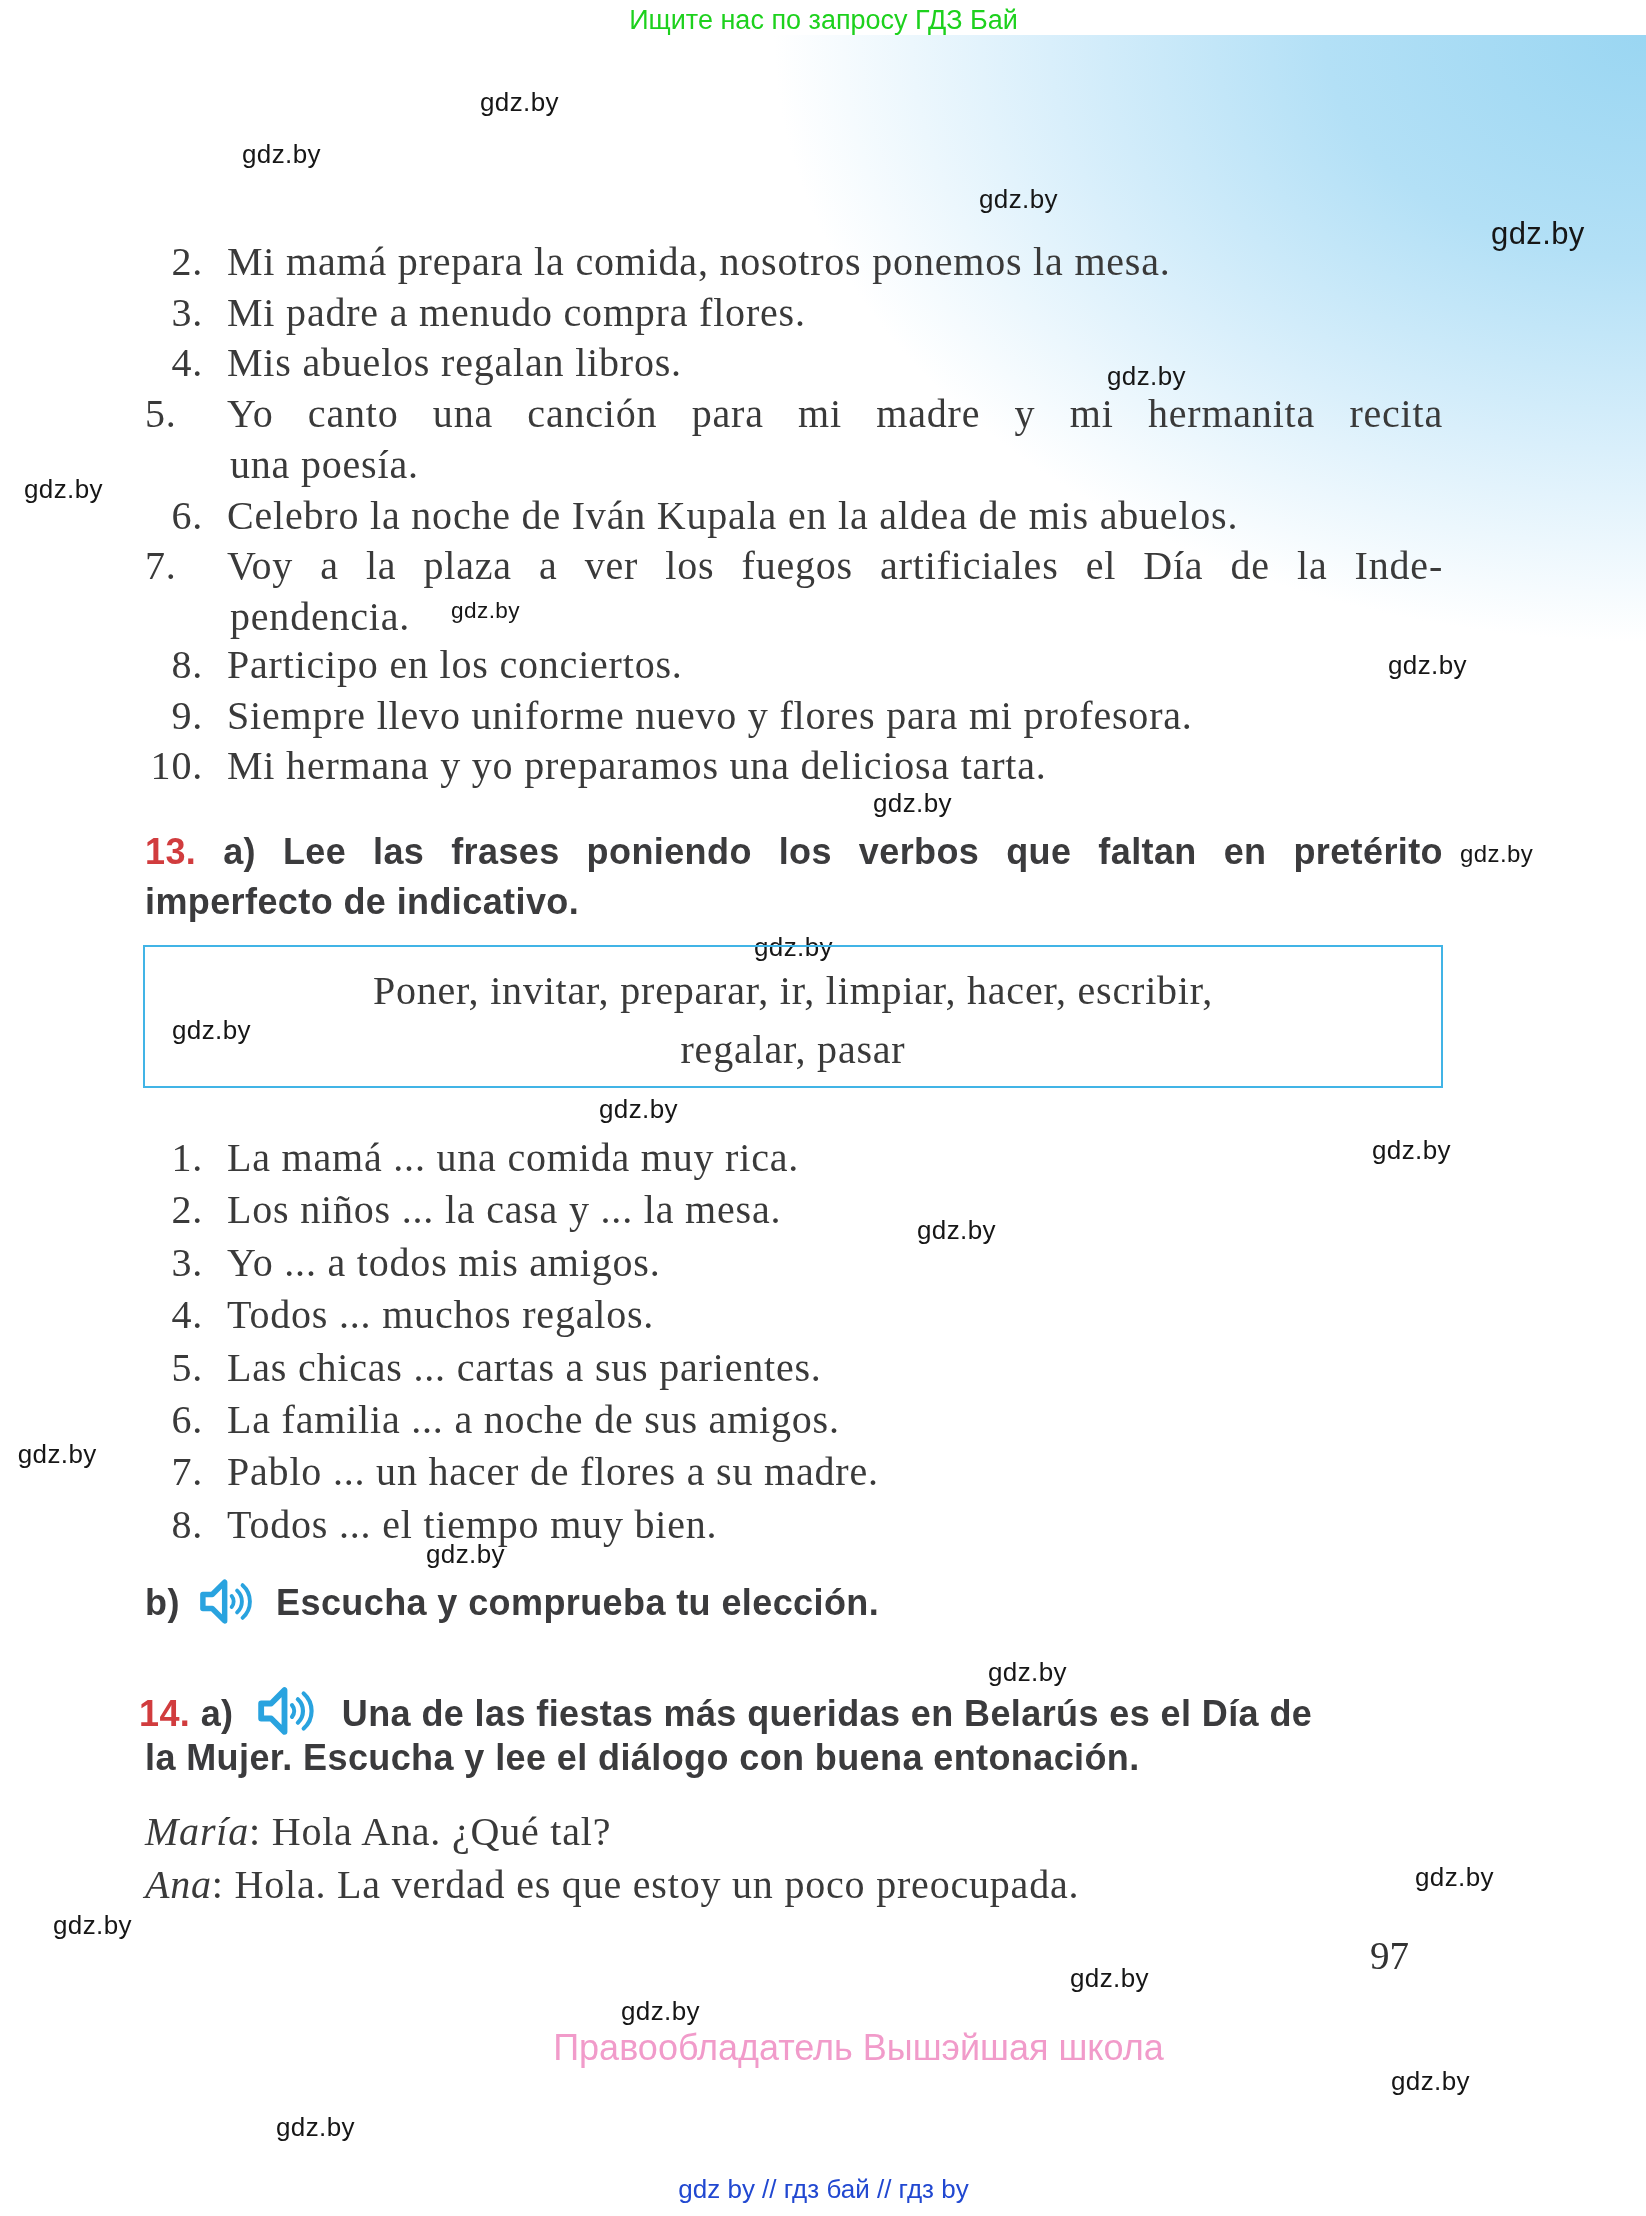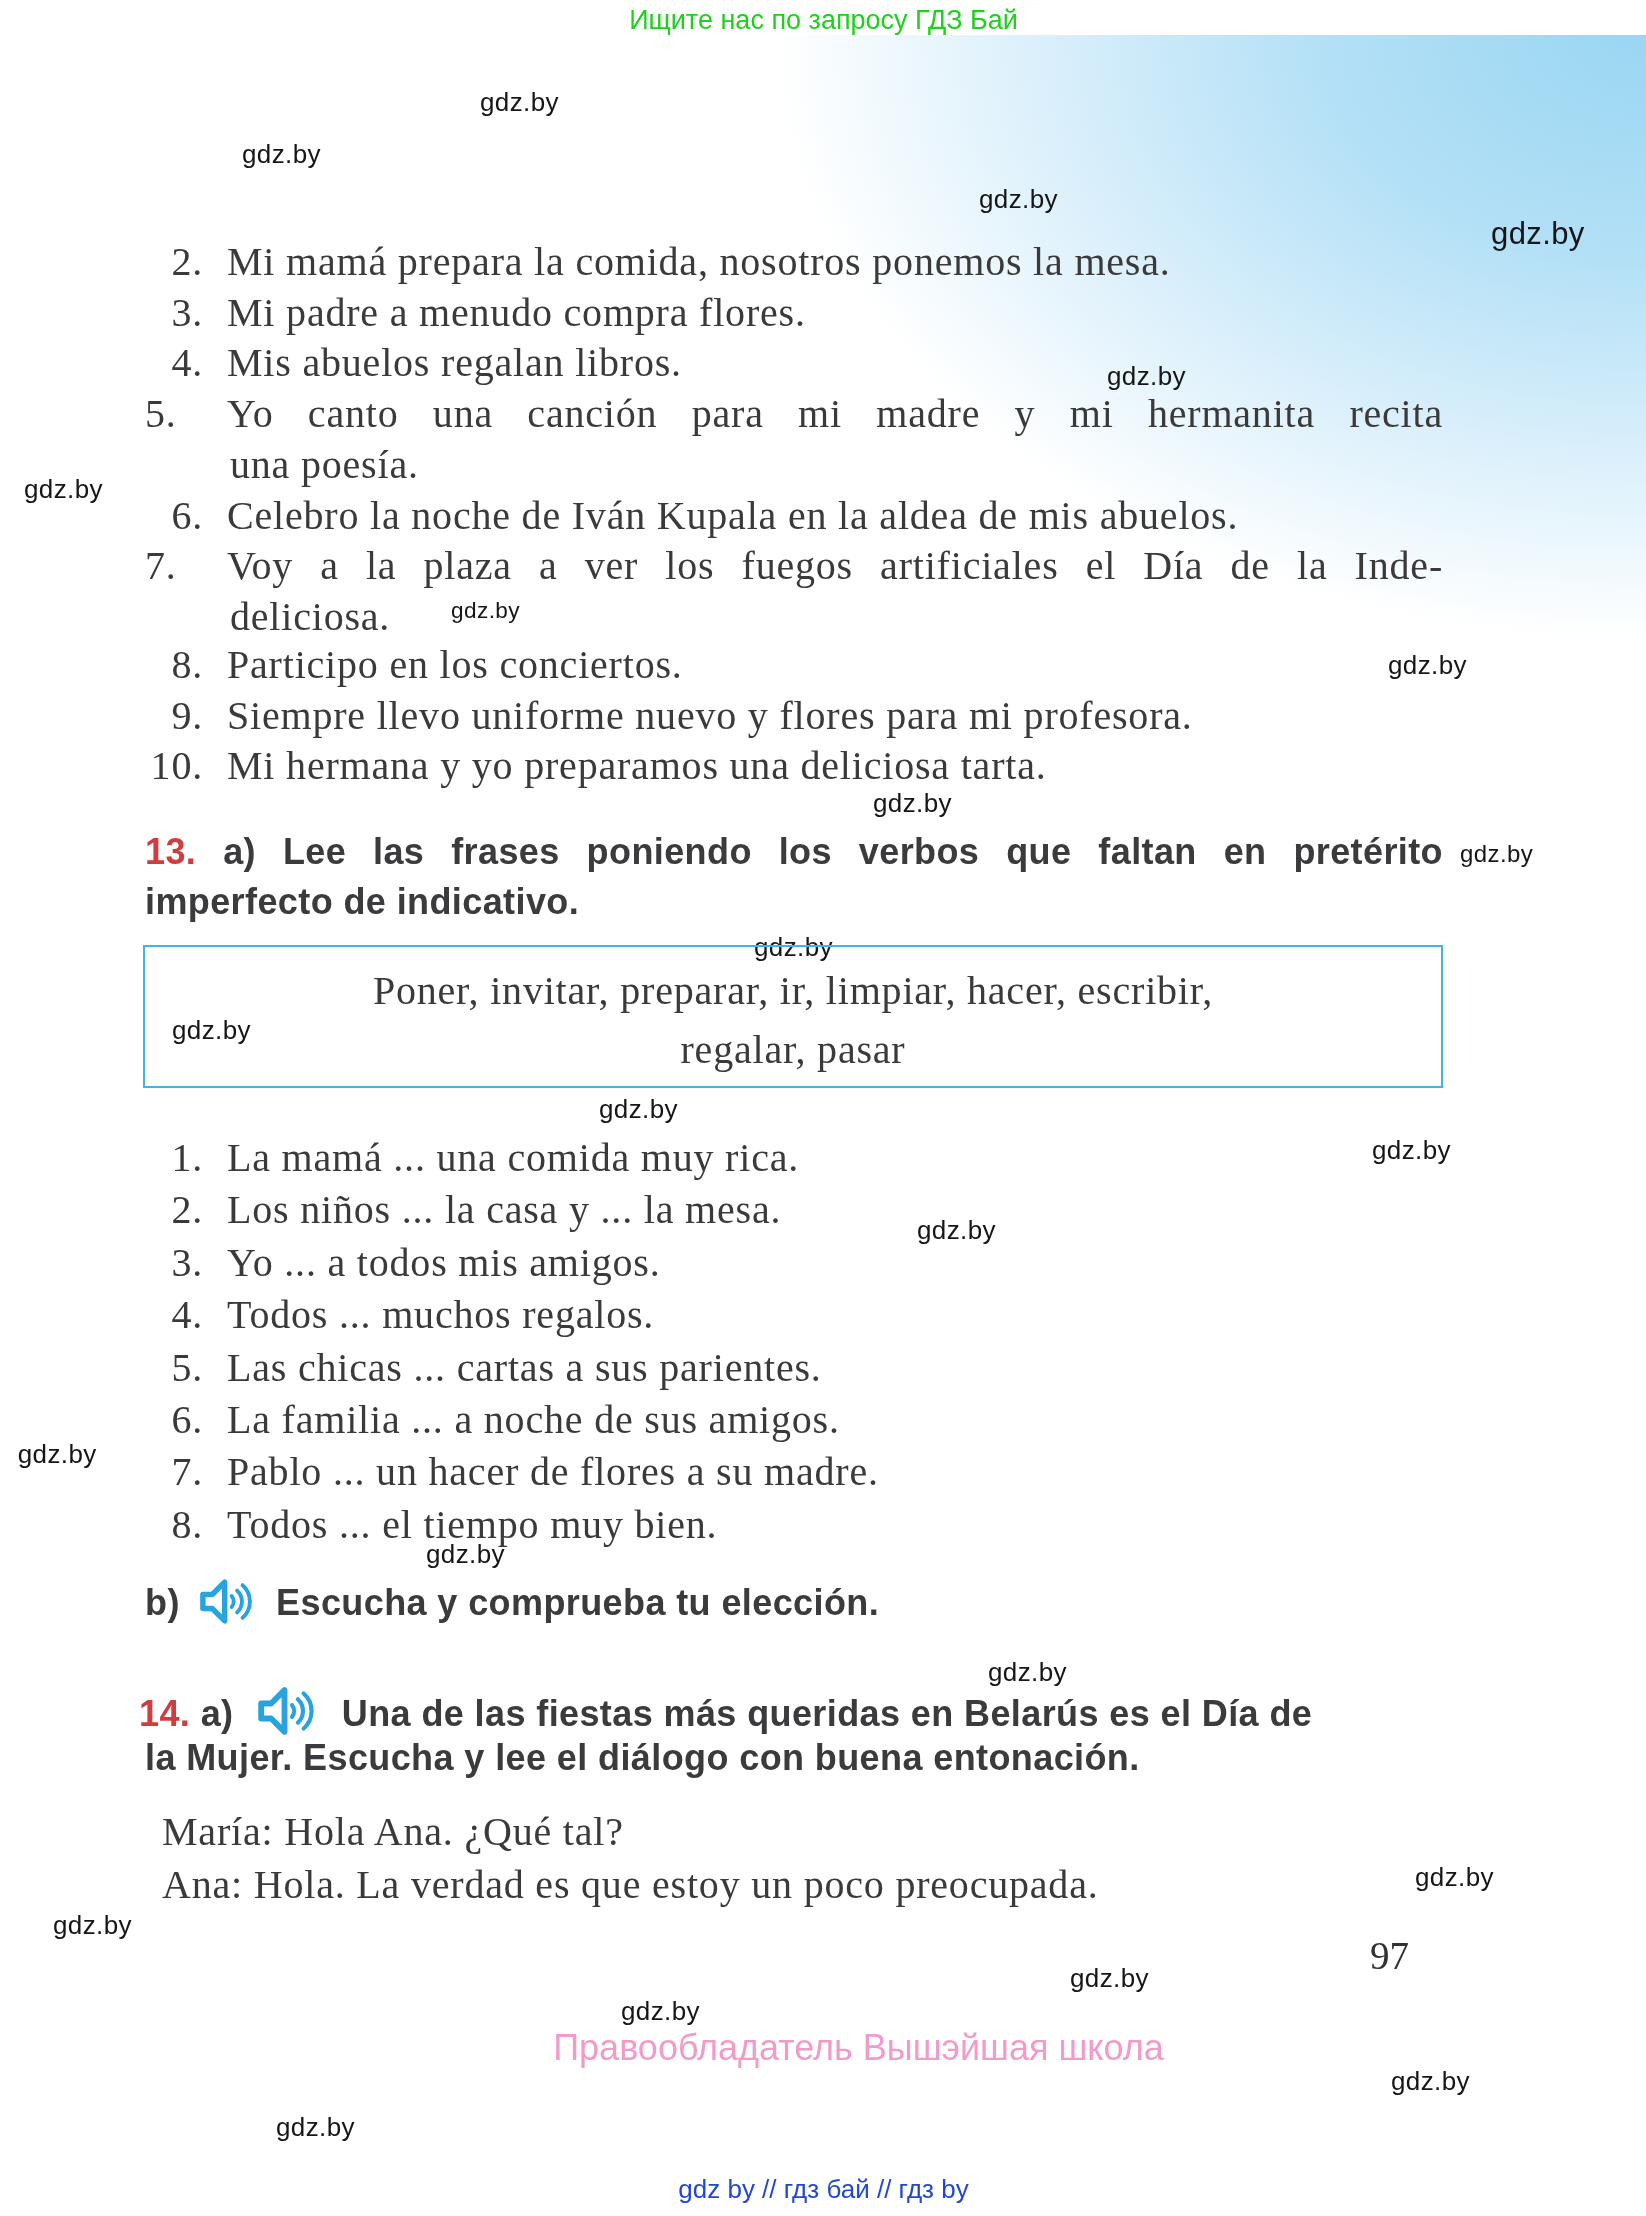--- a/index.html
+++ b/index.html
@@ -38,21 +38,21 @@
     position:absolute;left:143px;top:945px;width:1296px;height:139px;
     border:2.4px solid #41b4e6;background:transparent;
   }
   .vbox .bl{
     position:absolute;left:0;width:100%;text-align:center;
     font-size:40px;color:#3a3a3a;letter-spacing:0.8px;white-space:nowrap;
   }
   .audio-line{position:absolute;left:145px;white-space:nowrap;}
   .audio-line .svgico{vertical-align:-9.7px;margin:0 21px 0 19.3px;}
   .dlg{position:absolute;left:145px;font-size:40px;color:#3a3a3a;letter-spacing:0.8px;white-space:nowrap;}
-  .dlg .spk{margin-left:17px;}
+  .dlg .spk{font-style:italic;}
   .pagenum{position:absolute;left:1370px;top:1933px;font-size:39px;color:#333;}
   .copyright{
     position:absolute;top:2027px;left:0;width:100%;text-align:center;
     font-family:"Liberation Sans",sans-serif;font-size:36px;color:#f19bca;margin-left:35px;
   }
   .links{
     position:absolute;top:2174px;left:0;width:100%;text-align:center;
     font-family:"Liberation Sans",sans-serif;font-size:26px;color:#2148d1;
   }
 </style>
@@ -88,21 +88,21 @@
 <div class="wm" style="left:1391px;top:2066px;">gdz.by</div>
 <div class="wm" style="left:276px;top:2112px;">gdz.by</div>
 
 <div class="line" style="top:238px;"><span class="num">2.</span><span class="txt">Mi mamá prepara la comida, nosotros ponemos la mesa.</span></div>
 <div class="line" style="top:289px;"><span class="num">3.</span><span class="txt">Mi padre a menudo compra flores.</span></div>
 <div class="line" style="top:339px;"><span class="num">4.</span><span class="txt">Mis abuelos regalan libros.</span></div>
 <div class="line stretch" style="top:390px;"><span class="num">5.</span><span class="txt">Yo canto una canción para mi madre y mi hermanita recita</span></div>
 <div class="line cont" style="top:441px;"><span>una poesía.</span></div>
 <div class="line" style="top:492px;"><span class="num">6.</span><span class="txt">Celebro la noche de Iván Kupala en la aldea de mis abuelos.</span></div>
 <div class="line stretch" style="top:542px;"><span class="num">7.</span><span class="txt">Voy a la plaza a ver los fuegos artificiales el Día de la Inde-</span></div>
-<div class="line cont" style="top:593px;"><span>deliciosa.</span></div>
+<div class="line cont" style="top:593px;"><span>pendencia.</span></div>
 <div class="line" style="top:641px;"><span class="num">8.</span><span class="txt">Participo en los conciertos.</span></div>
 <div class="line" style="top:692px;"><span class="num">9.</span><span class="txt">Siempre llevo uniforme nuevo y flores para mi profesora.</span></div>
 <div class="line" style="top:742px;"><span class="num">10.</span><span class="txt">Mi hermana y yo preparamos una deliciosa tarta.</span></div>
 
 <div class="h stretch" style="top:830px;"><span class="red">13.</span> <span>a) Lee las frases poniendo los verbos que faltan en pretérito</span></div>
 <div class="h" style="top:880px;">imperfecto de indicativo.</div>
 
 <div class="vbox">
   <div class="bl" style="top:20px;">Poner, invitar, preparar, ir, limpiar, hacer, escribir,</div>
   <div class="bl" style="top:79px;">regalar, pasar</div>

